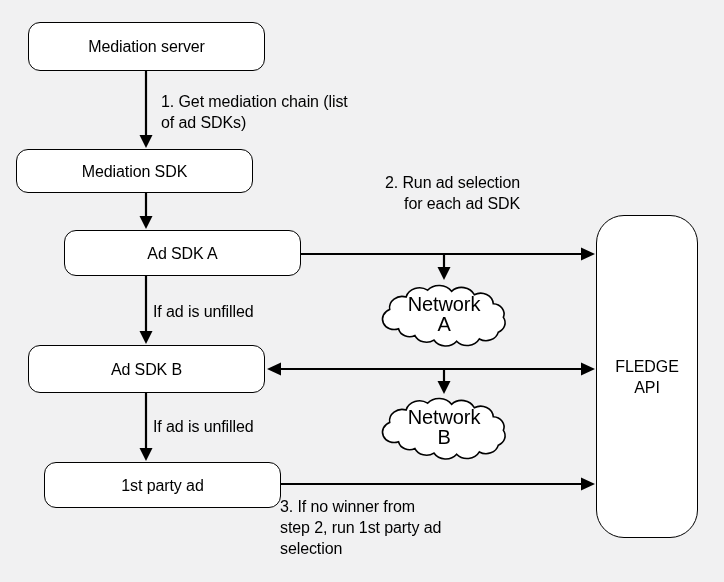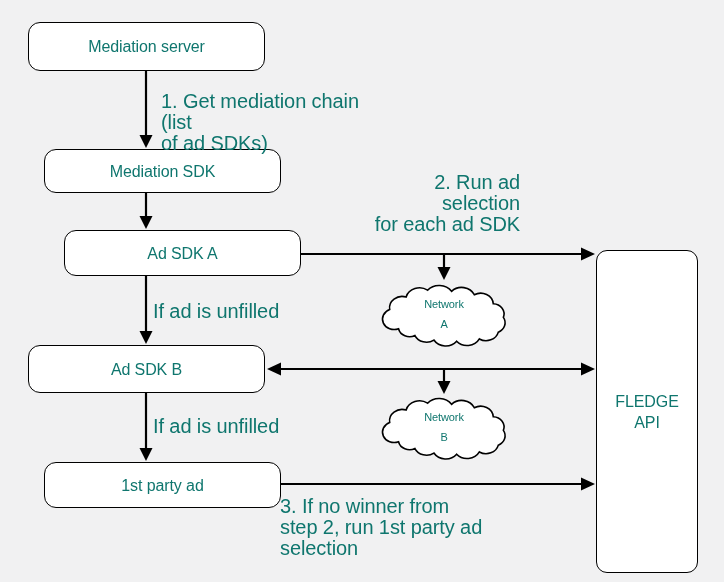--- a/index.html
+++ b/index.html
@@ -5,21 +5,21 @@
   html, body {
     margin: 0;
     padding: 0;
   }
   .canvas {
     position: relative;
     width: 724px;
     height: 582px;
     background: #f1f1f2;
     font-family: "Liberation Sans", sans-serif;
-    color: #0f766e;
+    color: #000000;
     overflow: hidden;
   }
   .arrows {
     position: absolute;
     left: 0;
     top: 0;
     width: 724px;
     height: 582px;
   }
   .node {
@@ -31,26 +31,25 @@
     display: flex;
     align-items: center;
     justify-content: center;
     font-size: 16px;
     line-height: 21px;
     letter-spacing: -0.1px;
     text-align: center;
     white-space: pre-line;
   }
   .node.tall {
-    border-radius: 11px;
-    margin-top: 35px;
+    border-radius: 28px;
   }
   .annotation {
     position: absolute;
-    font-size: 20px;
+    font-size: 16px;
     line-height: 21px;
     letter-spacing: -0.1px;
     white-space: pre-line;
   }
   .annotation.centered {
     text-align: right;
   }
   .cloud {
     position: absolute;
     width: 144px;
@@ -66,21 +65,21 @@
   }
   .cloud-label {
     position: absolute;
     left: 0;
     top: 0;
     width: 100%;
     height: 100%;
     display: flex;
     align-items: center;
     justify-content: center;
-    font-size: 11px;
+    font-size: 20px;
     line-height: 20px;
     letter-spacing: -0.1px;
     text-align: center;
     white-space: pre-line;
   }
 </style>
 </head>
 <body>
 
 <div class="canvas">
@@ -125,21 +124,21 @@
       <polygon points="437.5,267 450.5,267 444,280" stroke="none"></polygon>
     </g>
     <g stroke="#000" stroke-width="2.2" fill="#000">
       <line x1="444" y1="370" x2="444" y2="382"></line>
       <polygon points="437.5,381 450.5,381 444,394" stroke="none"></polygon>
     </g>
   </svg>
 
   <div class="node" style="left:28px; top:22px; width:237px; height:49px;">Mediation server</div>
 
-  <div class="node" style="left:44px; top:149px; width:237px; height:44px;">Mediation SDK</div>
+  <div class="node" style="left:16px; top:149px; width:237px; height:44px;">Mediation SDK</div>
 
   <div class="node" style="left:28px; top:230px; width:237px; height:46px;margin-left:36px;">Ad SDK A</div>
 
   <div class="node" style="left:28px; top:345px; width:237px; height:48px;">Ad SDK B</div>
 
   <div class="node" style="left:44px; top:462px; width:237px; height:46px;">1st party ad</div>
 
   <div class="node tall" style="left:596px; top:215px; width:102px; height:323px;">FLEDGE
 API</div>
 

